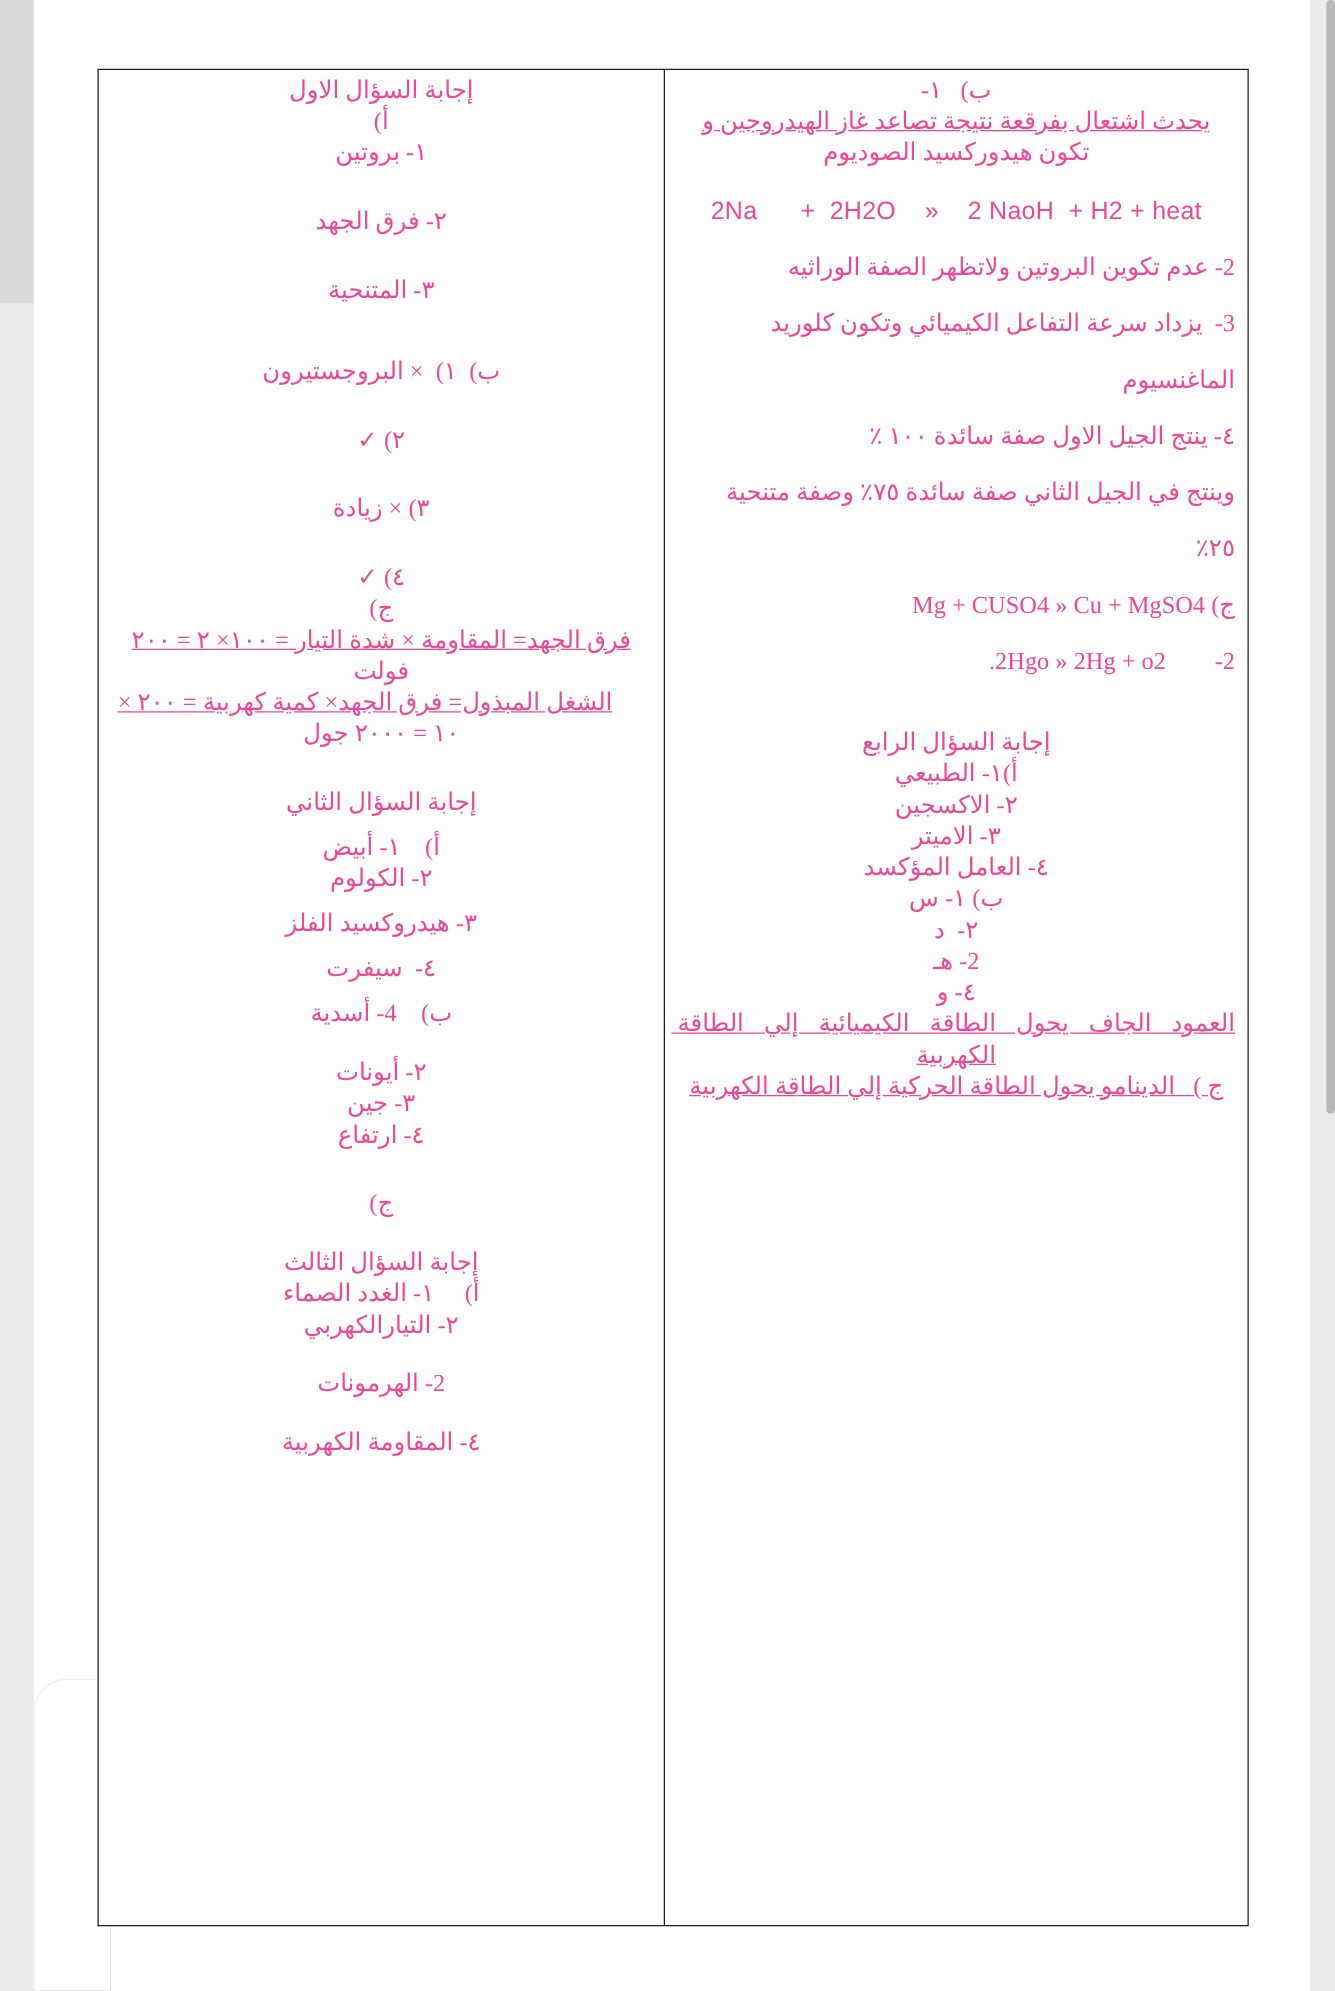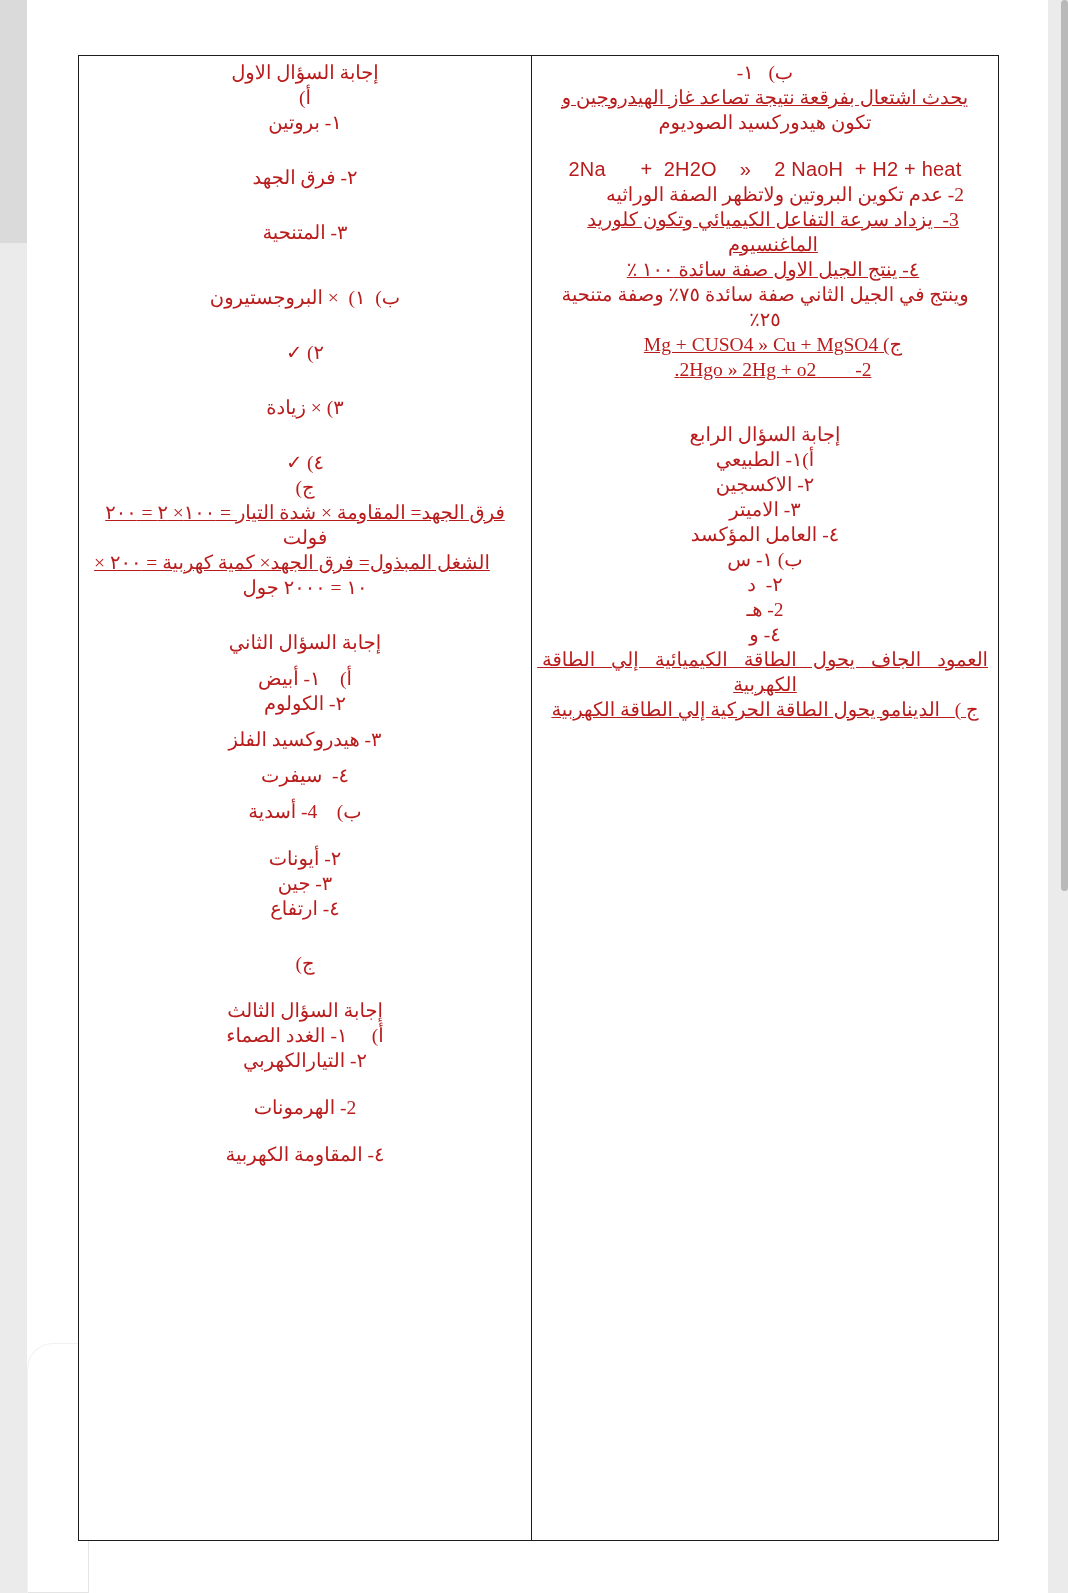--- a/index.html
+++ b/index.html
@@ -84,44 +84,44 @@
     border-left: 1.6px solid #1d1d1d;
   }
   #cell-right {
     width: 452px;
   }
 
   
   .ln {
     font-size: 19.5px;
     line-height: 25px;
-    color: #b91c1c;
+    color: #ec4899;
     white-space: pre-wrap;
     direction: rtl;
     text-align: right;
   }
   .ln.ctr   { text-align: center; }
-  .ln.lft   { text-align: center; }
+  .ln.lft   { text-align: right; margin-top: 20px; }
   .ln.gap-s { margin-top: 11px; }
   .ln.gap-m { margin-top: 22px; }
   .ln.gap-l { margin-top: 30px; }
   .ln.gap-xl{ margin-top: 40px; }
   .ln.ltr {
     direction: ltr;
     font-family: "Liberation Sans", "DejaVu Sans", sans-serif;
     font-size: 20px;
     letter-spacing: 0.2px;
   }
   .ln.just {
     text-align: justify;
     text-align-last: center;
     text-decoration: underline;
   }
   .pad-r-1 { padding-right: 26px; }
-  .pad-l-1 { padding-left: 16px; text-decoration: underline; }
+  .pad-l-1 { padding-left: 16px; }
   .pad-l-2 { padding-left: 40px; }
 </style>
 </head>
 <body>
 
 <div id="app-surface">
 
   <div id="left-gutter-top"></div>
   <div id="left-gutter-bottom"></div>
 

